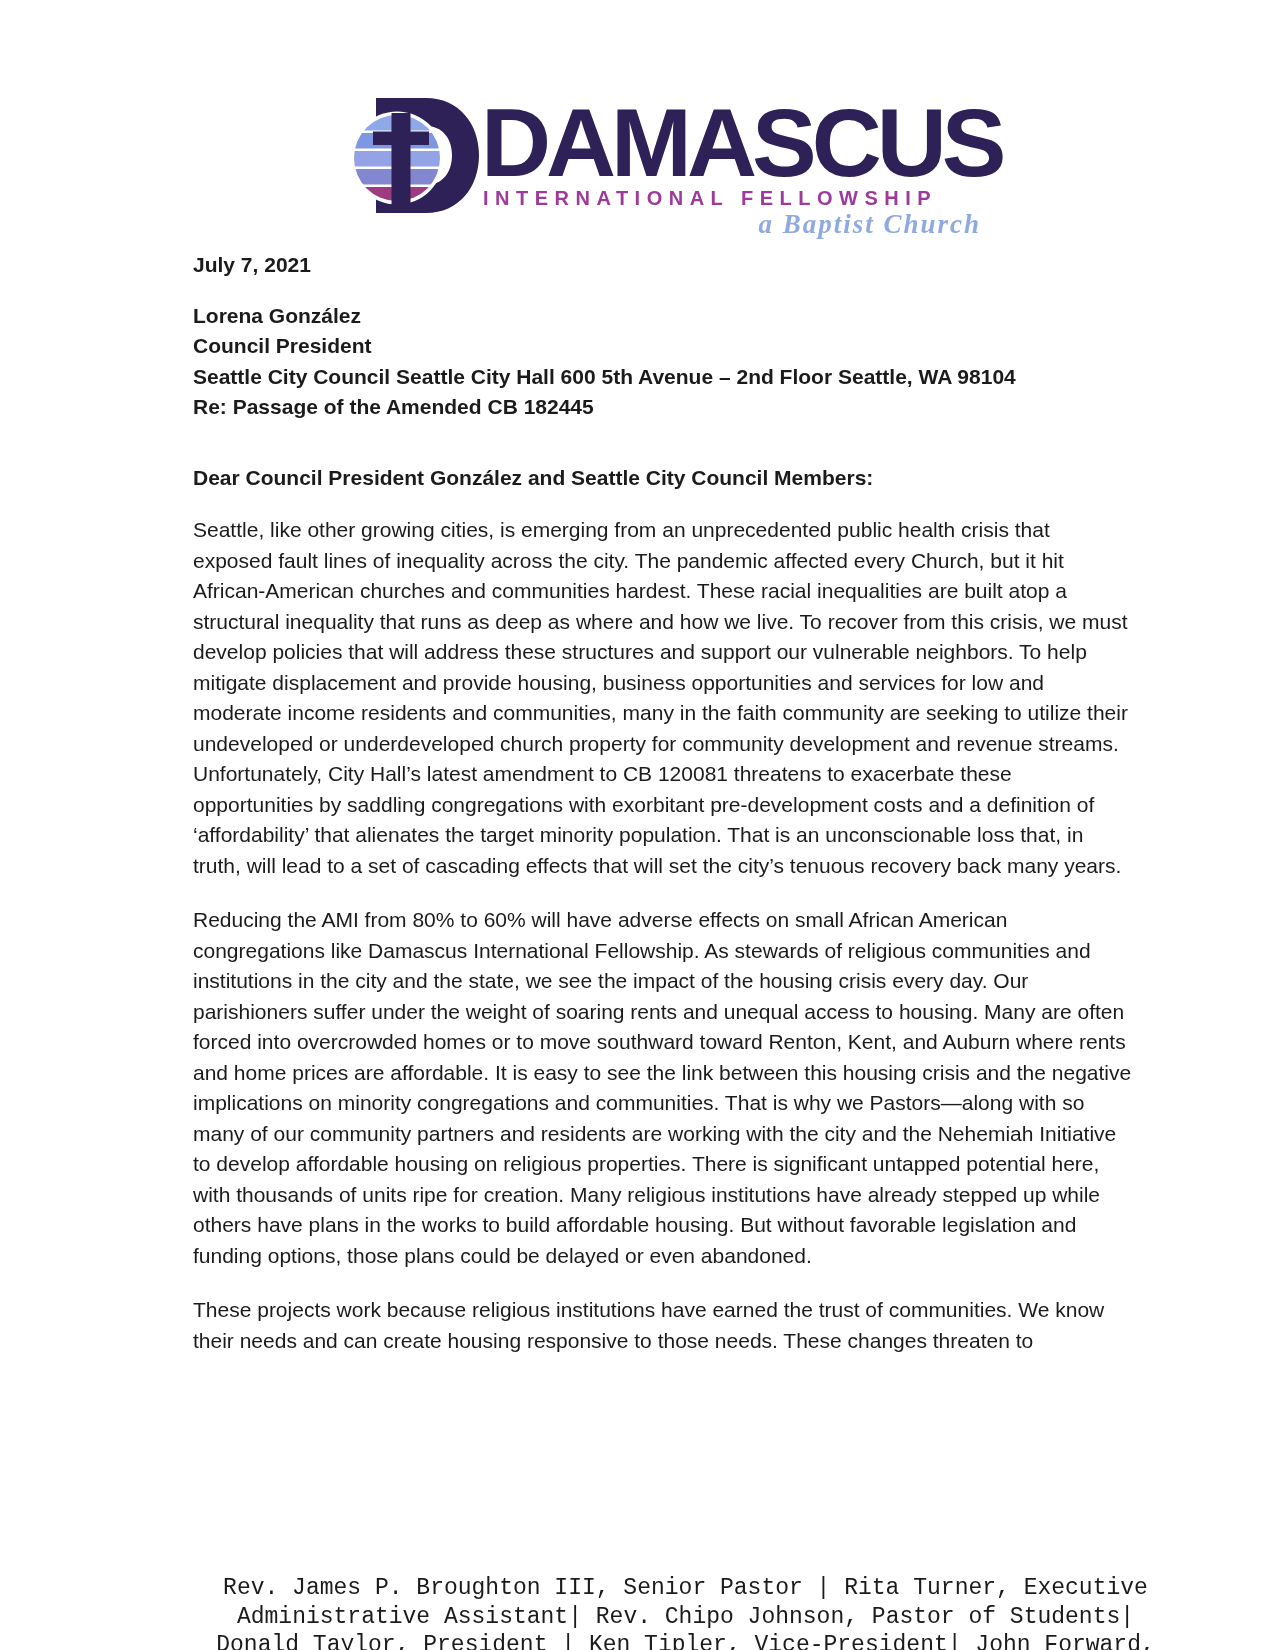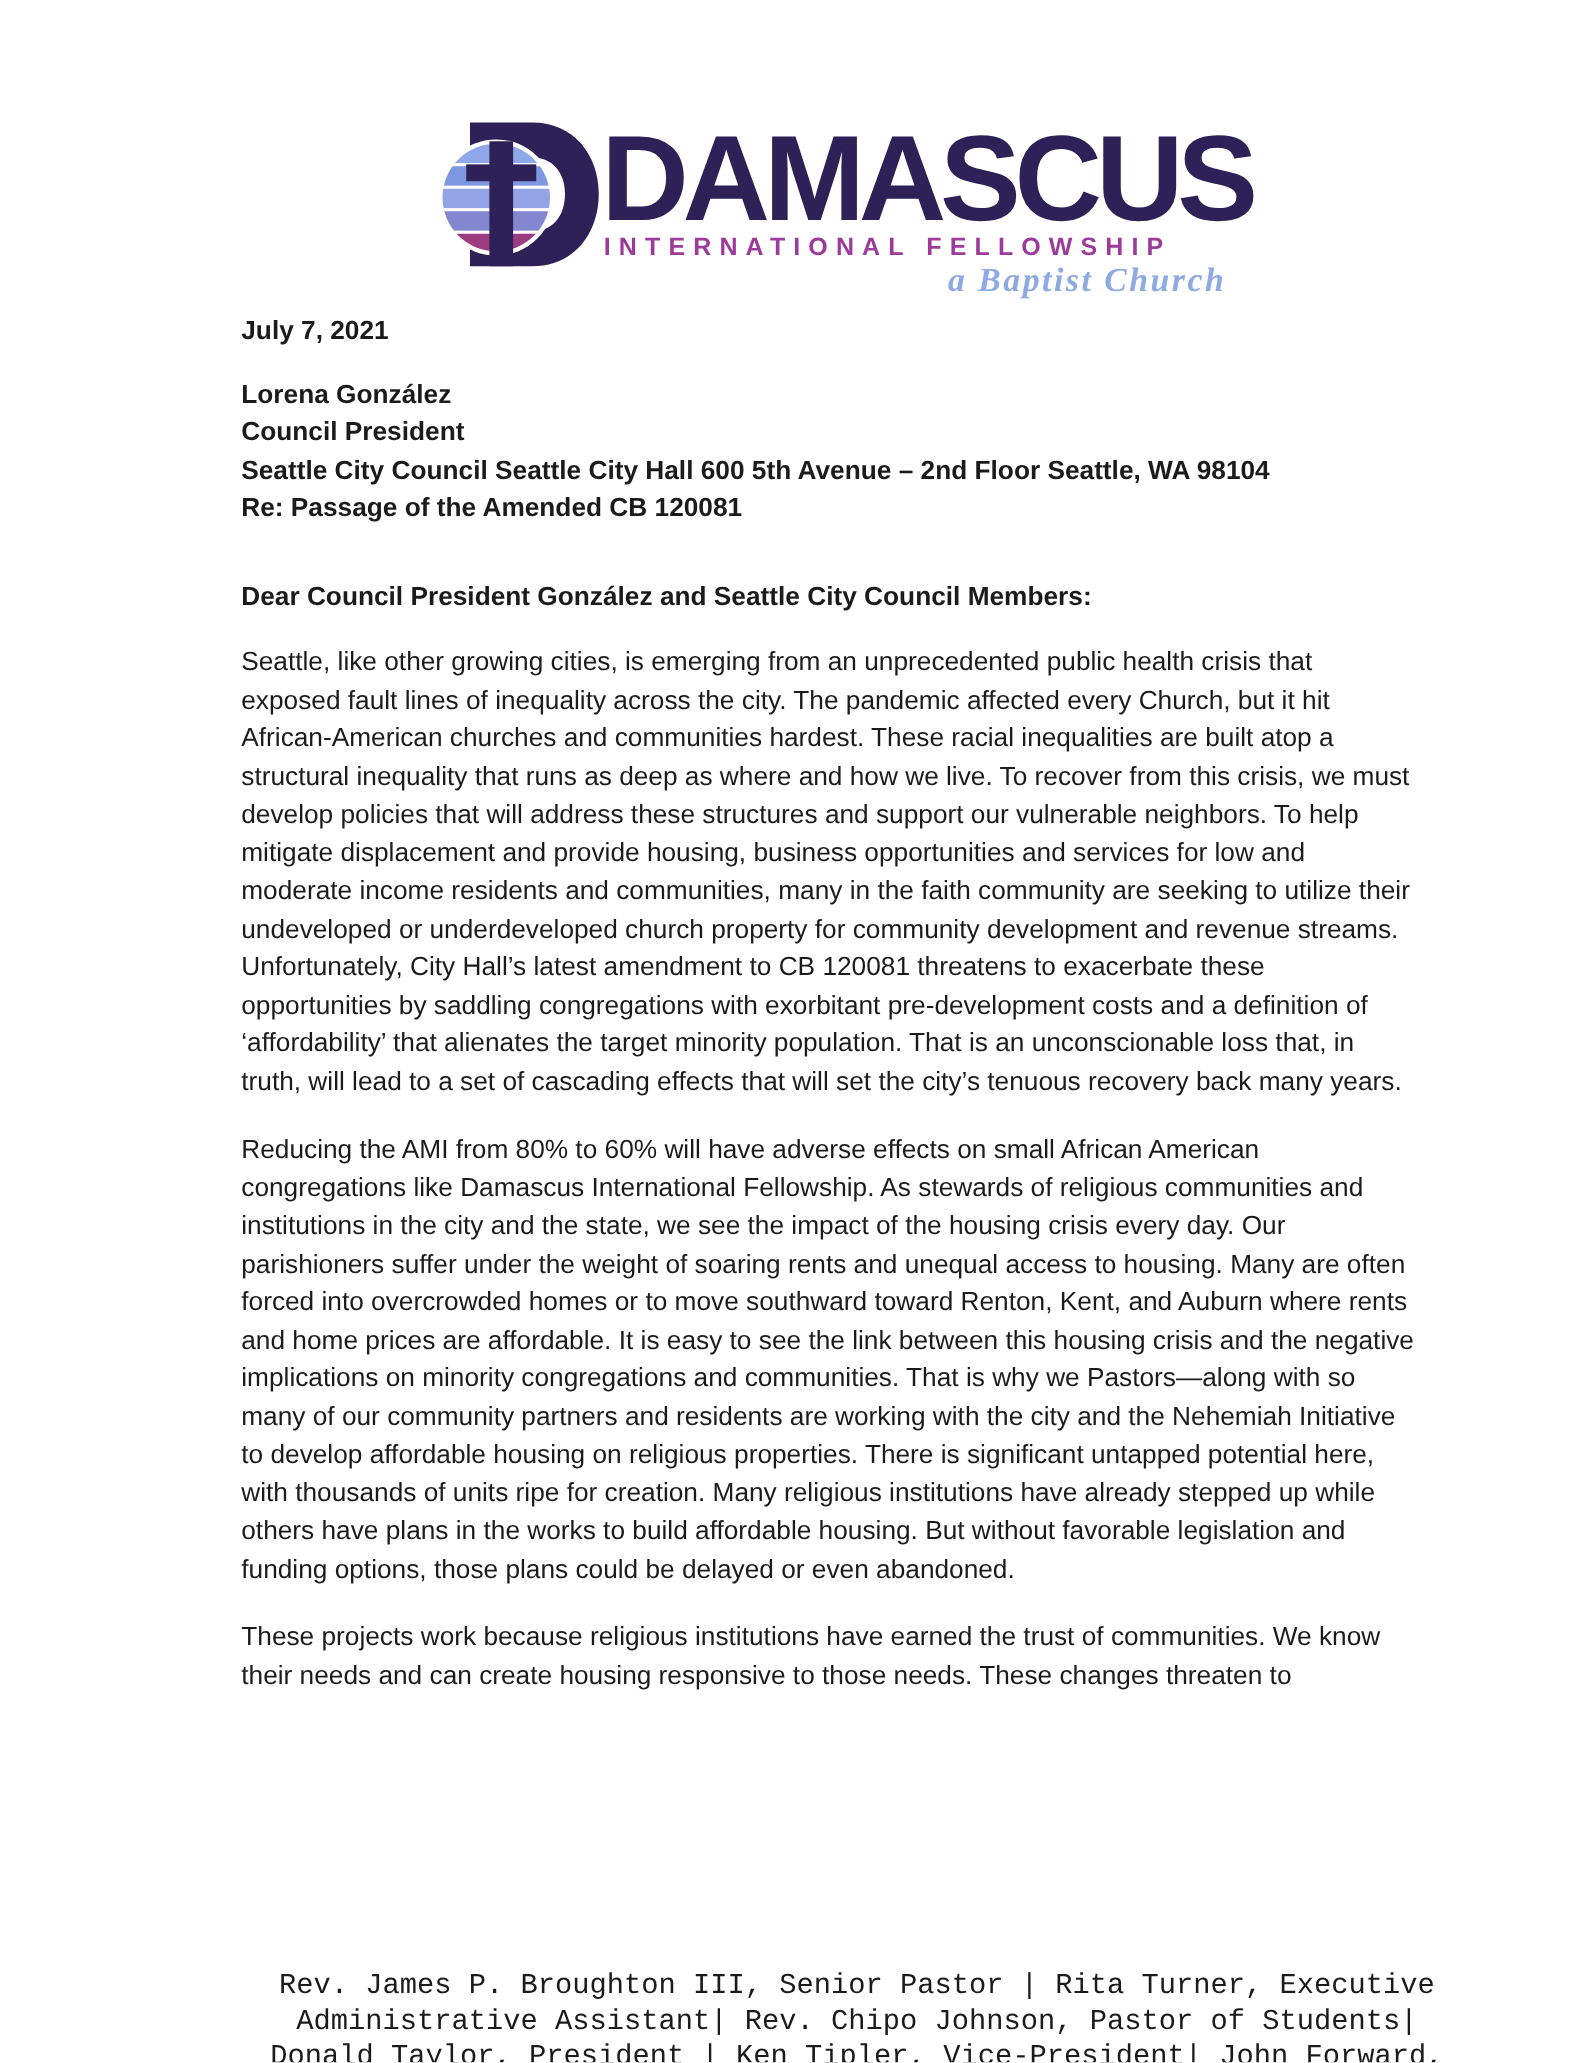--- a/index.html
+++ b/index.html
@@ -103,21 +103,21 @@
     </div>
   </div>
 
   <div class="content">
     <p class="date-line bold">July 7, 2021</p>
 
     <div class="recipient-block bold">
       <div>Lorena González</div>
       <div>Council President</div>
       <div>Seattle City Council Seattle City Hall 600 5th Avenue – 2nd Floor Seattle, WA 98104</div>
-      <div>Re: Passage of the Amended CB 120081</div>
+      <div>Re: Passage of the Amended CB 182445</div>
     </div>
 
     <p class="salutation bold">Dear Council President González and Seattle City Council Members:</p>
 
     <p class="para">Seattle, like other growing cities, is emerging from an unprecedented public health crisis that exposed fault lines of inequality across the city. The pandemic affected every Church, but it hit African-American churches and communities hardest. These racial inequalities are built atop a structural inequality that runs as deep as where and how we live. To recover from this crisis, we must develop policies that will address these structures and support our vulnerable neighbors. To help mitigate displacement and provide housing, business opportunities and services for low and moderate income residents and communities, many in the faith community are seeking to utilize their undeveloped or underdeveloped church property for community development and revenue streams. Unfortunately, City Hall’s latest amendment to CB 120081 threatens to exacerbate these opportunities by saddling congregations with exorbitant pre-development costs and a definition of ‘affordability’ that alienates the target minority population. That is an unconscionable loss that, in truth, will lead to a set of cascading effects that will set the city’s tenuous recovery back many years.</p>
     <p class="para">Reducing the AMI from 80% to 60% will have adverse effects on small African American congregations like Damascus International Fellowship. As stewards of religious communities and institutions in the city and the state, we see the impact of the housing crisis every day. Our parishioners suffer under the weight of soaring rents and unequal access to housing. Many are often forced into overcrowded homes or to move southward toward Renton, Kent, and Auburn where rents and home prices are affordable. It is easy to see the link between this housing crisis and the negative implications on minority congregations and communities. That is why we Pastors—along with so many of our community partners and residents are working with the city and the Nehemiah Initiative to develop affordable housing on religious properties. There is significant untapped potential here, with thousands of units ripe for creation. Many religious institutions have already stepped up while others have plans in the works to build affordable housing. But without favorable legislation and funding options, those plans could be delayed or even abandoned.</p>
     <p class="para">These projects work because religious institutions have earned the trust of communities. We know their needs and can create housing responsive to those needs. These changes threaten to</p>
   </div>
 
   <div class="footer">

